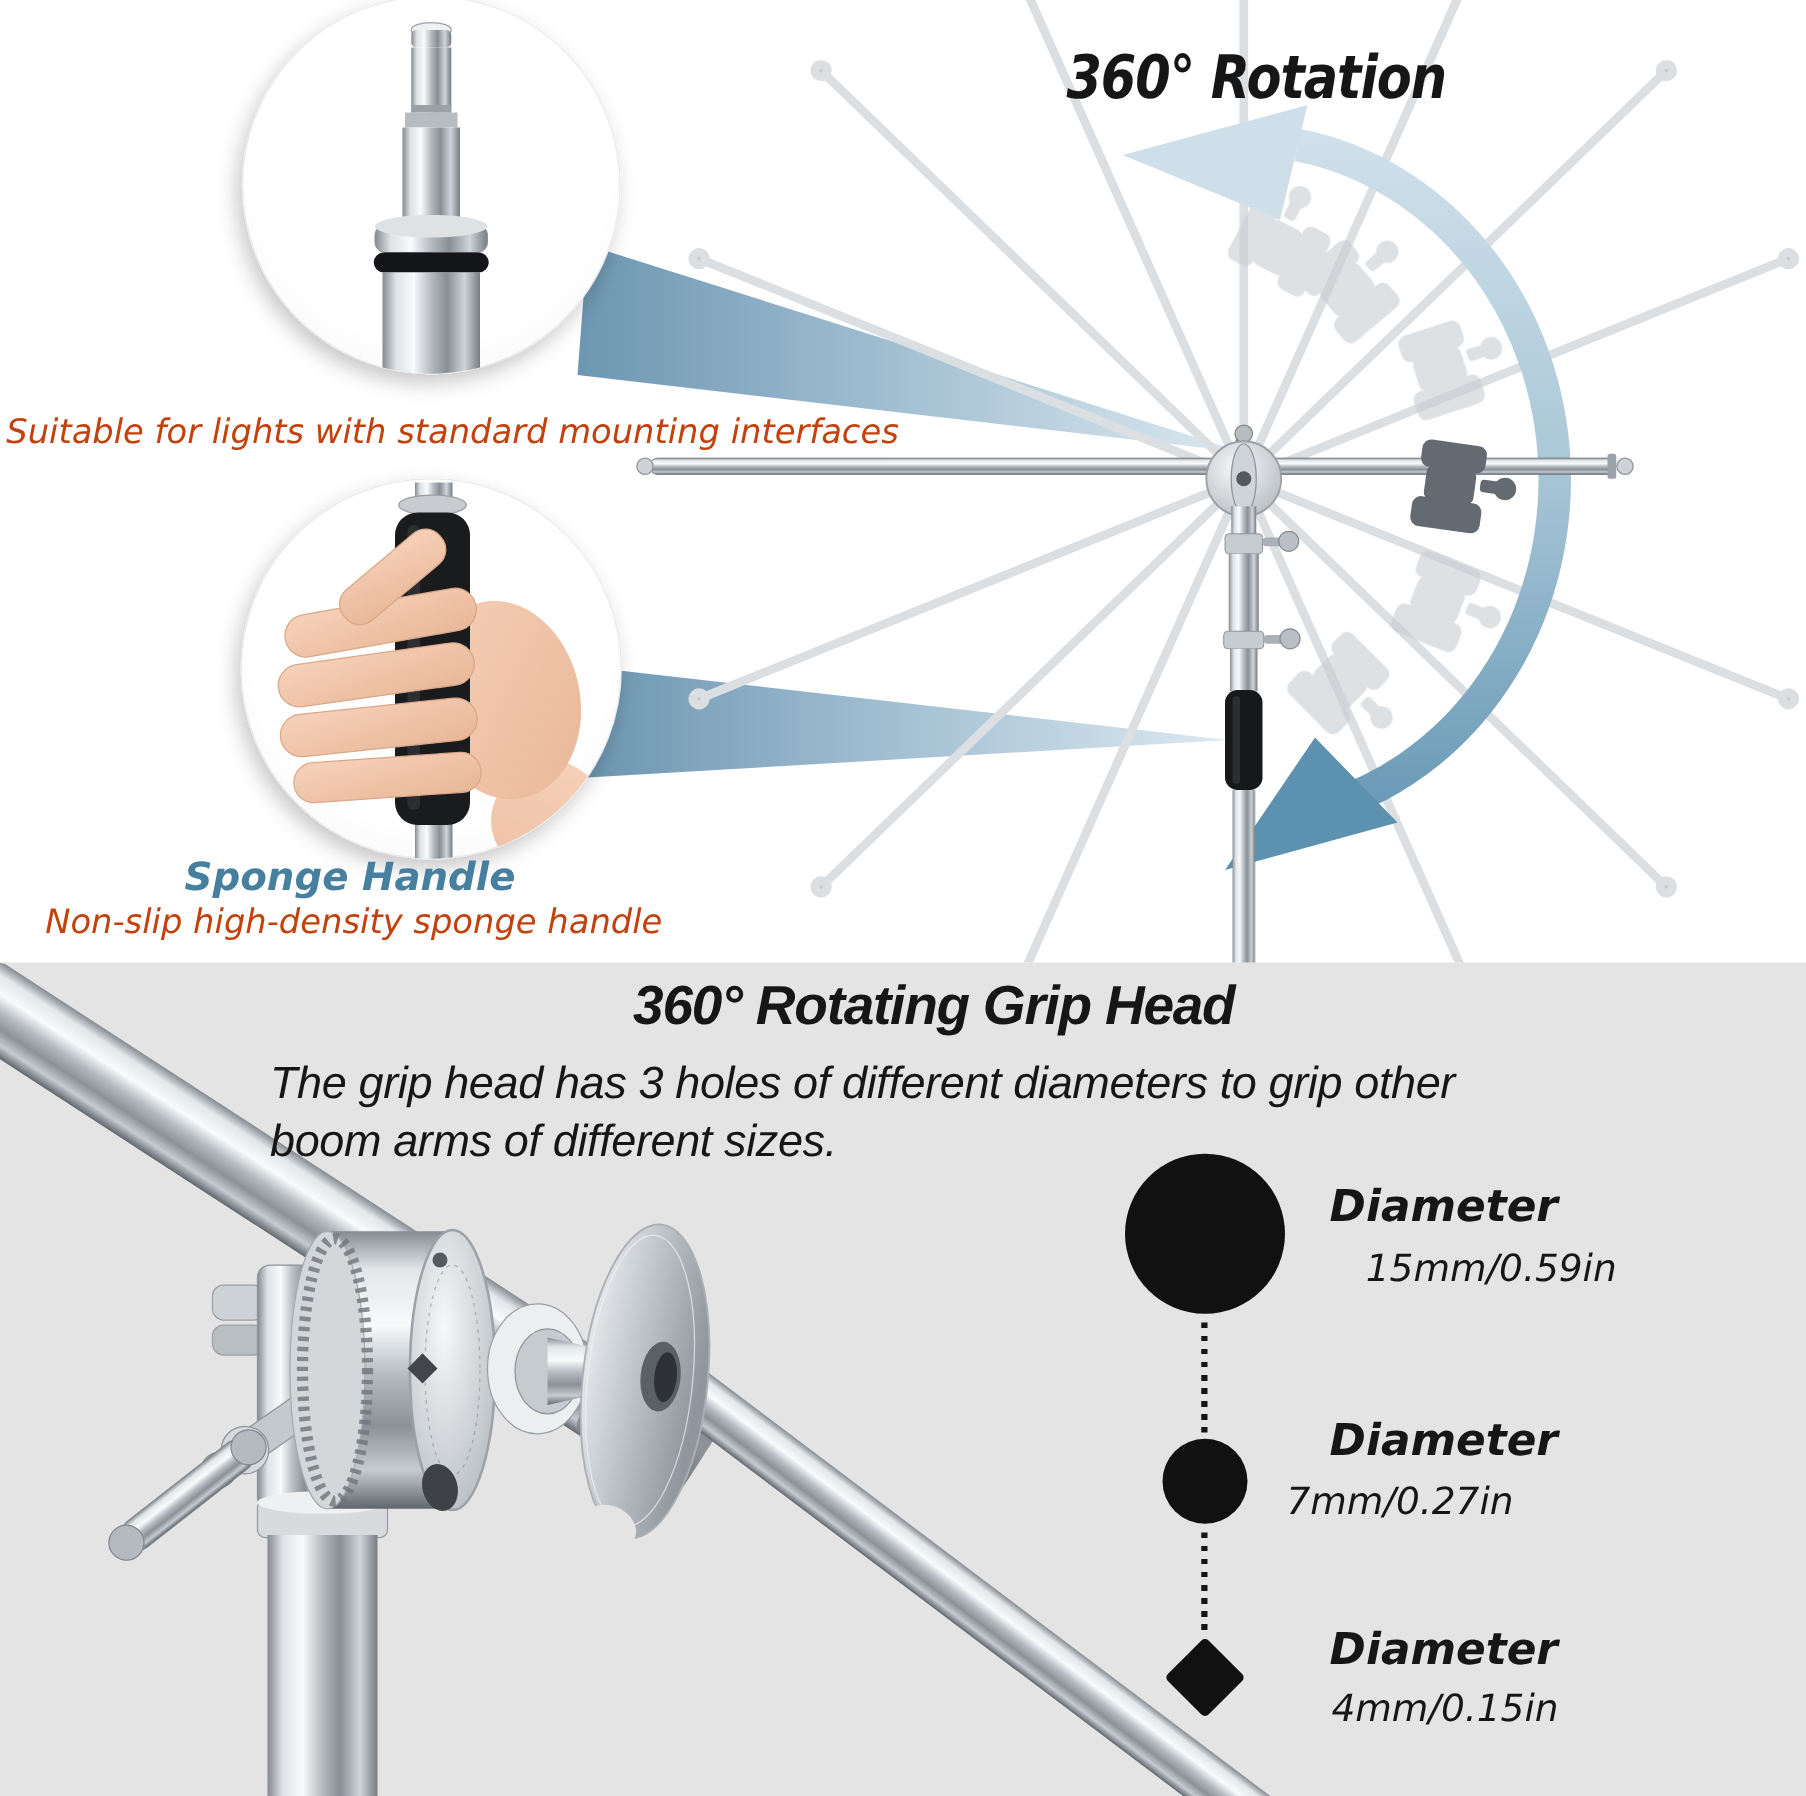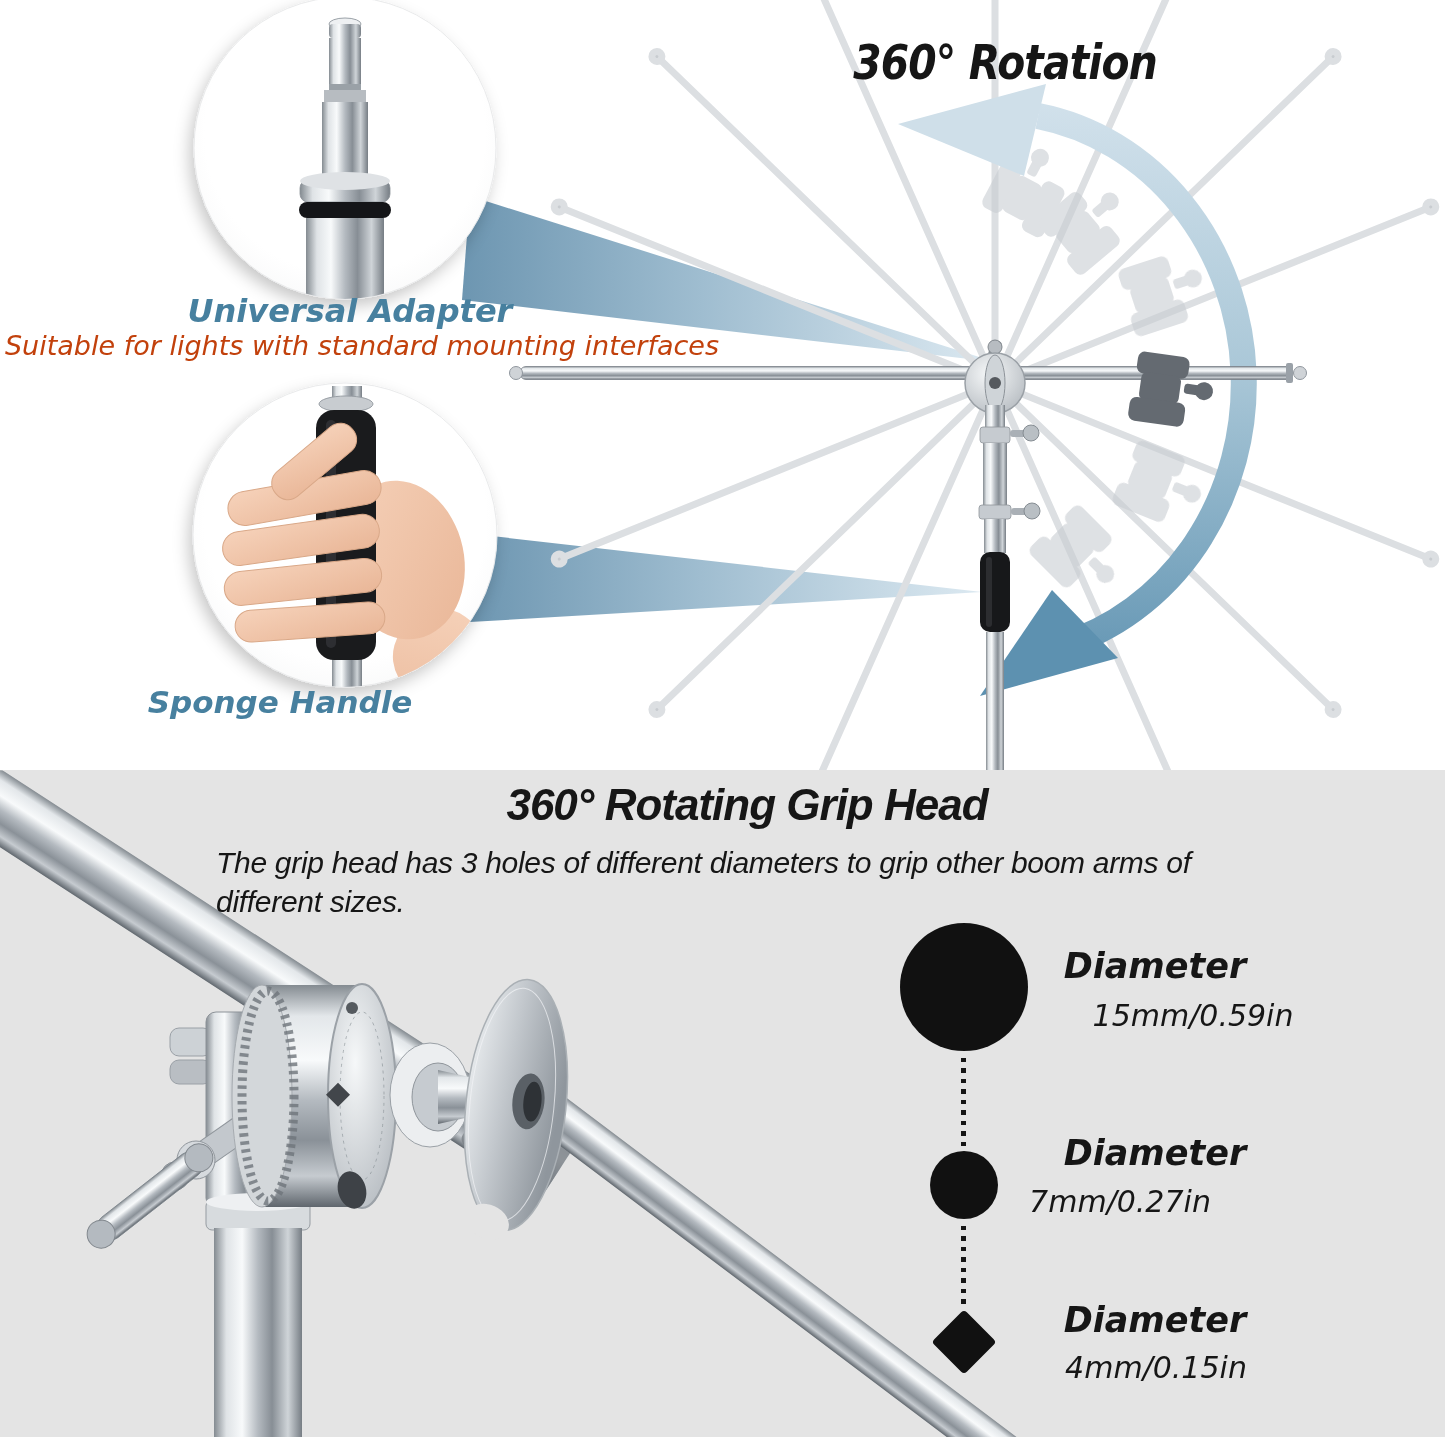--- a/index.html
+++ b/index.html
@@ -11,21 +11,21 @@
   .t-rotation{left:1005px;top:34px;font-size:48px;font-weight:700;font-style:italic;
               transform:translateX(-50%) scaleX(.85);letter-spacing:-1px;}
   .t-callout-title{font-size:32px;font-weight:700;font-style:italic;color:#47809f;}
   .t-callout-sub{font-size:27px;font-style:italic;color:#c2410c;}
   .t-adapter-title{left:350px;top:292px;}
   .t-adapter-sub{left:362px;top:330px;}
   .t-handle-title{left:280px;top:684px;font-size:31px;}
   .t-handle-sub{left:283px;top:722px;}
   .t-grip-title{left:735px;top:780px;font-size:44px;font-weight:700;font-style:italic;
                 font-family:"Liberation Sans",sans-serif;letter-spacing:-1px;margin-left:12px;}
-  .t-grip-desc{left:216px;top:843px;width:980px;font-size:30px;font-style:italic;
+  .t-grip-desc{left:216px;top:843px;width:980px;font-size:36px;font-style:italic;
                font-family:"Liberation Sans",sans-serif;line-height:1.3;white-space:normal;
                letter-spacing:-0.3px;}
   .t-dia-label{font-size:35px;font-weight:700;font-style:italic;}
   .t-dia-size{font-size:30px;font-style:italic;}
   .hole{position:absolute;background:#111111;border-radius:50%;}
   .hole-large{left:900px;top:923px;width:128px;height:128px;}
   .hole-small{left:930px;top:1151px;width:68px;height:68px;}
   .hole-diamond{position:absolute;left:941px;top:1319px;width:46px;height:46px;
                 background:#111111;transform:rotate(45deg);border-radius:4px;}
   .dotted{position:absolute;left:961px;width:5px;
@@ -276,24 +276,24 @@
       <ellipse cx="512" cy="1105" rx="42" ry="117" fill="none" stroke="#f2f4f6" opacity="0.7"></ellipse>
       <ellipse cx="528" cy="1100" rx="16" ry="28" fill="#5a6066"></ellipse>
       <ellipse cx="532" cy="1100" rx="9" ry="20" fill="#2e3236"></ellipse>
       <ellipse cx="500" cy="1224" rx="22" ry="17" fill="#e4e4e4" transform="rotate(18 500 1224)"></ellipse>
     </g>
   </g>
 </svg>
 
   <div class="txt t-rotation">360° Rotation</div>
 
-  <div class="txt center t-callout-title t-adapter-title">Universal Adapter</div>
   <div class="txt center t-callout-sub t-adapter-sub">Suitable for lights with standard mounting interfaces</div>
 
   <div class="txt center t-callout-title t-handle-title">Sponge Handle</div>
+  <div class="txt center t-callout-sub t-handle-sub">Non-slip high-density sponge handle</div>
 
   <div class="txt center t-grip-title">360° Rotating Grip Head</div>
   <div class="txt t-grip-desc">The grip head has 3 holes of different diameters to grip other boom arms of different sizes.</div>
 
   <div class="hole hole-large"></div>
   <div class="dotted dot1"></div>
   <div class="hole hole-small"></div>
   <div class="dotted dot2"></div>
   <div class="hole-diamond"></div>
 

